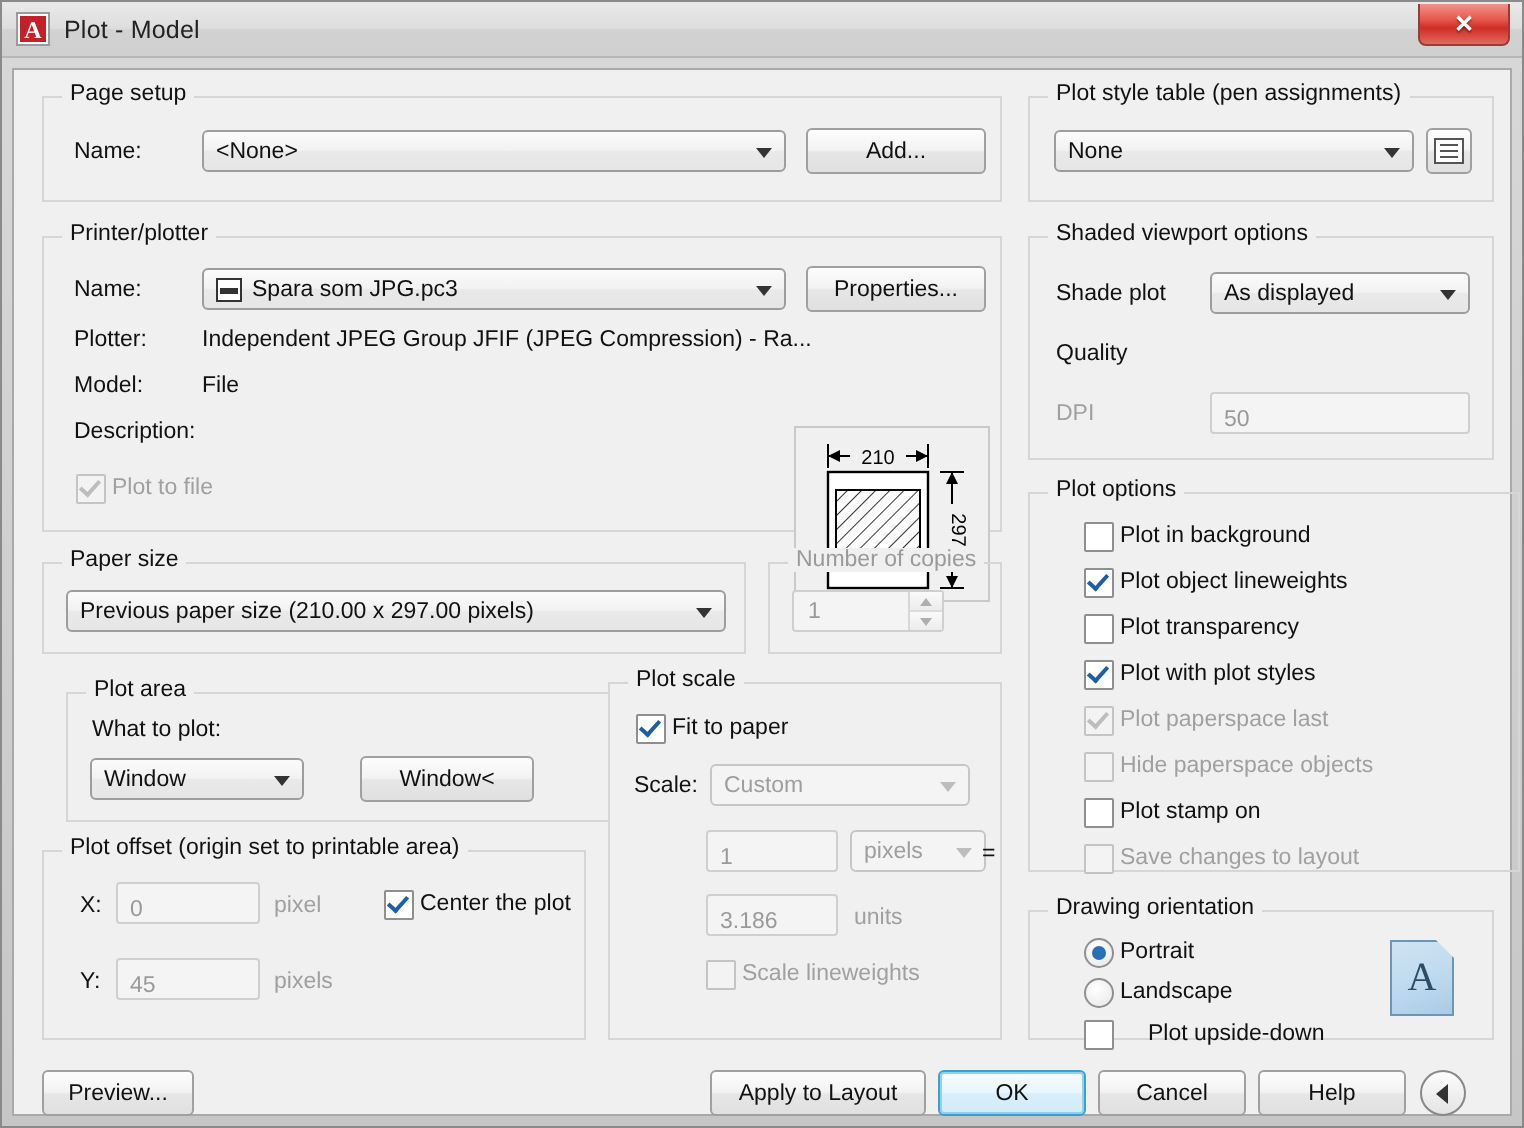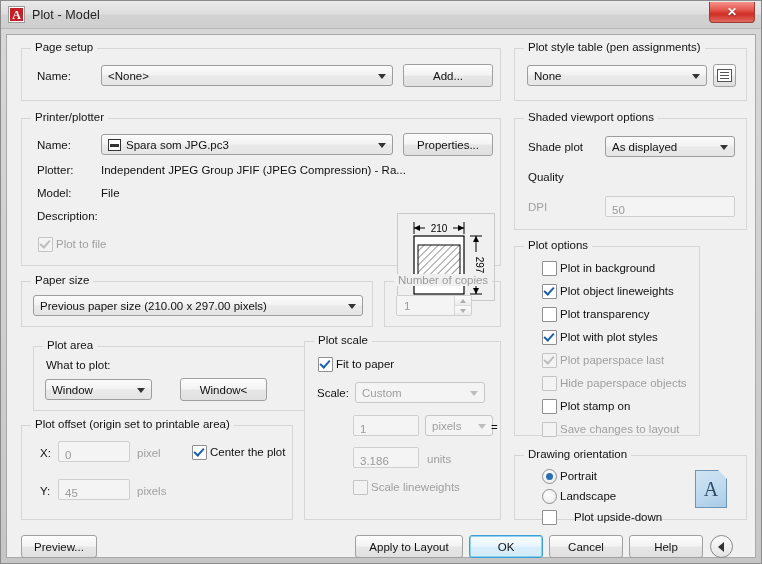--- a/index.html
+++ b/index.html
@@ -469,21 +469,21 @@
       </div>
 
       <div class="lbl" style="left:13px; top:52px;">Quality</div>
 
       <div class="lbl dim" style="left:13px; top:82px;">DPI</div>
       <div class="textbox disabled" style="left:90px; top:77px; width:130px;">
         <span>50</span>
       </div>
     </div>
 
-    <div class="group" style="left:507px; top:211px; width:186px; height:190px;">
+    <div class="group" style="left:507px; top:211px; width:246px; height:190px;">
       <div class="legend">Plot options</div>
 
       <div class="chk" style="left:27px; top:14px;"><span>Plot in background</span></div>
       <div class="chk on" style="left:27px; top:37px;"><span>Plot object lineweights</span></div>
       <div class="chk" style="left:27px; top:60px;"><span>Plot transparency</span></div>
       <div class="chk on" style="left:27px; top:83px;"><span>Plot with plot styles</span></div>
       <div class="chk on dis" style="left:27px; top:106px;"><span>Plot paperspace last</span></div>
       <div class="chk dis" style="left:27px; top:129px;"><span>Hide paperspace objects</span></div>
       <div class="chk" style="left:27px; top:152px;"><span>Plot stamp on</span></div>
       <div class="chk dis" style="left:27px; top:175px;"><span>Save changes to layout</span></div>

